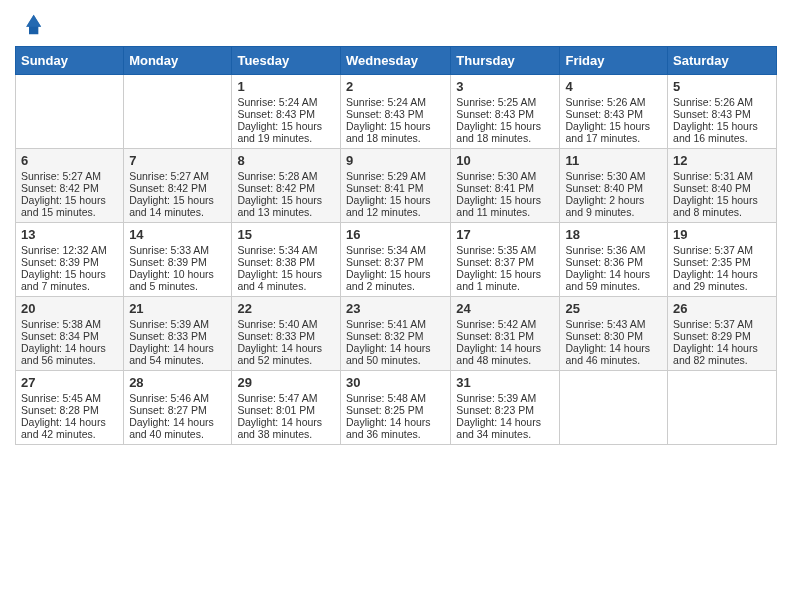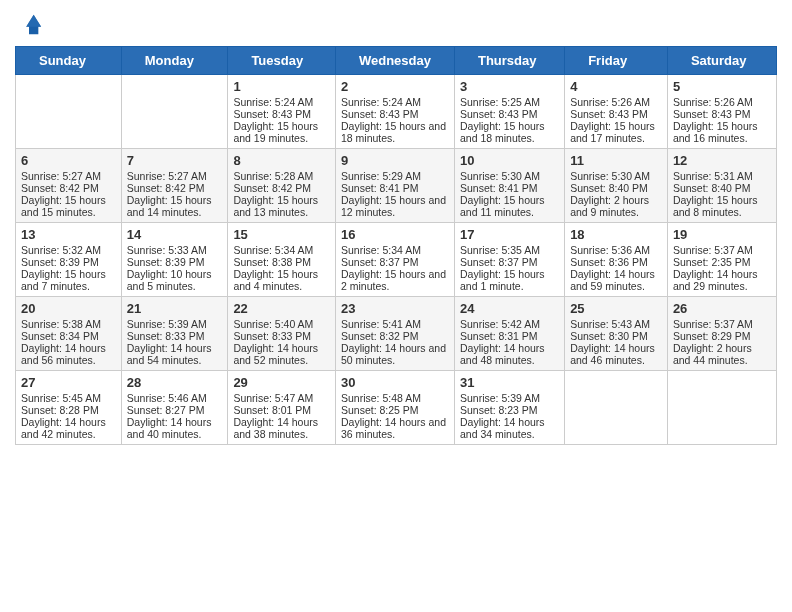--- a/index.html
+++ b/index.html
@@ -56,21 +56,21 @@
     .calendar {
       width: 100%;
       border-collapse: collapse;
       border: 1px solid #ccc;
     }
     .calendar th {
       background: #2a6db5;
       color: #fff;
       font-size: 13px;
       font-weight: bold;
-      padding: 6px 23px;
+      padding: 6px 5px;
       text-align: left;
       border: 1px solid #1a5fa8;
     }
     .calendar td {
       vertical-align: top;
       border: 1px solid #ccc;
       width: 113px;
       min-height: 80px;
       padding: 4px 5px;
       font-size: 10.5px;
@@ -197,21 +197,21 @@
         <td>
           <span class="day-number">12</span>
           <div>Sunrise: 5:31 AM</div>
           <div>Sunset: 8:40 PM</div>
           <div>Daylight: 15 hours and 8 minutes.</div>
         </td>
       </tr>
       <tr>
         <td>
           <span class="day-number">13</span>
-          <div>Sunrise: 5:32 AM</div>
+          <div>Sunrise: 12:32 AM</div>
           <div>Sunset: 8:39 PM</div>
           <div>Daylight: 15 hours and 7 minutes.</div>
         </td>
         <td>
           <span class="day-number">14</span>
           <div>Sunrise: 5:33 AM</div>
           <div>Sunset: 8:39 PM</div>
           <div>Daylight: 10 hours and 5 minutes.</div>
         </td>
         <td>
@@ -279,21 +279,21 @@
         <td>
           <span class="day-number">25</span>
           <div>Sunrise: 5:43 AM</div>
           <div>Sunset: 8:30 PM</div>
           <div>Daylight: 14 hours and 46 minutes.</div>
         </td>
         <td>
           <span class="day-number">26</span>
           <div>Sunrise: 5:37 AM</div>
           <div>Sunset: 8:29 PM</div>
-          <div>Daylight: 2 hours and 44 minutes.</div>
+          <div>Daylight: 14 hours and 82 minutes.</div>
         </td>
       </tr>
       <tr>
         <td>
           <span class="day-number">27</span>
           <div>Sunrise: 5:45 AM</div>
           <div>Sunset: 8:28 PM</div>
           <div>Daylight: 14 hours and 42 minutes.</div>
         </td>
         <td>

